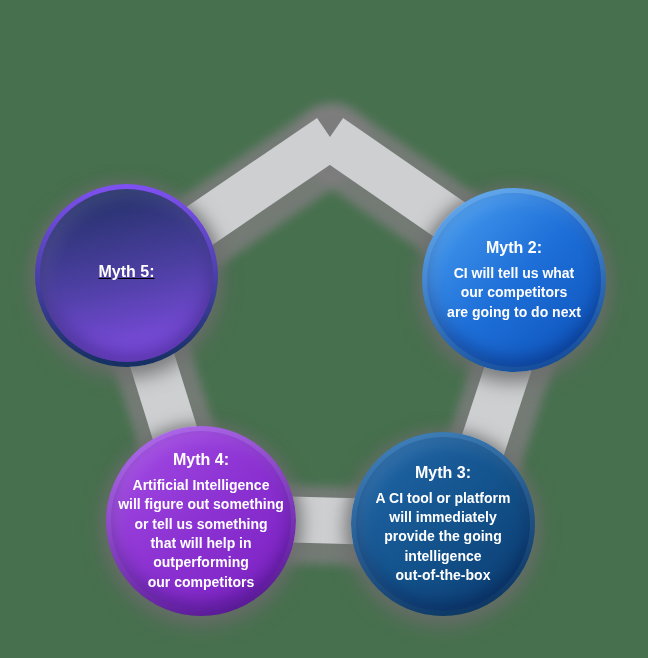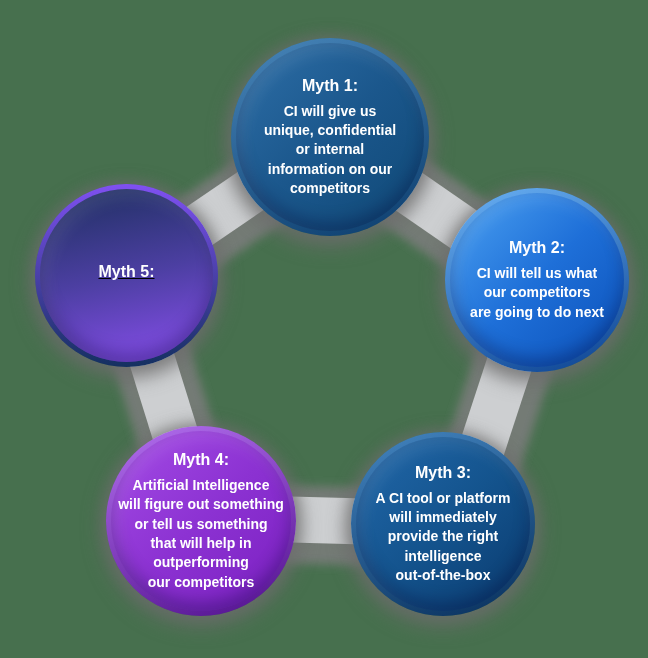--- a/index.html
+++ b/index.html
@@ -16,21 +16,21 @@
   .circle-inner{
     width:100%;height:100%;border-radius:50%;
     background:linear-gradient(var(--fill-angle),var(--fill-from) 0%,var(--fill-mid) 50%,var(--fill-to) 100%);
     box-shadow:inset 0 -9px 16px rgba(0,0,45,0.30),inset 6px 8px 16px rgba(255,255,255,0.10);
     display:flex;flex-direction:column;align-items:center;justify-content:center;
     text-align:center;color:#ffffff;
   }
   .myth-heading{font-size:16px;font-weight:700;line-height:1.2;margin-bottom:7px;white-space:pre;}
   .myth-body{font-size:14px;font-weight:700;line-height:1.38;white-space:pre;}
   .circle-1{left:231px;top:38px;width:198px;height:198px;}
-  .circle-2{left:445px;top:188px;width:184px;height:184px;}
+  .circle-2{left:422px;top:188px;width:184px;height:184px;}
   .circle-3{left:351px;top:432px;width:184px;height:184px;}
   .circle-4{left:106px;top:426px;width:190px;height:190px;}
   .circle-5{left:35px;top:184px;width:183px;height:183px;text-decoration:underline;--ring-angle:180deg;--fill-angle:168deg;}
 </style>
 </head>
 <body>
 
 <div class="stage" style="background: rgb(71, 112, 78);">
 
   <svg class="ring-svg" width="648" height="658" viewBox="0 0 648 658">
@@ -48,46 +48,36 @@
     </g>
     <g stroke-width="46" stroke-linecap="butt" fill="none" class="band-lines" stroke="#CDCFD1">
       <line x1="330" y1="137" x2="537" y2="280"></line>
       <line x1="537" y1="280" x2="457" y2="524"></line>
       <line x1="457" y1="524" x2="201" y2="517"></line>
       <line x1="201" y1="517" x2="126" y2="276"></line>
       <line x1="126" y1="276" x2="330" y2="137"></line>
     </g>
   </svg>
 
-  <div class="circle circle-1" style="--ring-from: #4886BA; --ring-to: #0B3C6C; --fill-from: #2E6FA8; --fill-mid: #1B578C; --fill-to: #0F4876;">
-    <div class="circle-inner">
-      <div class="myth-heading">Myth 1:</div>
-      <div class="myth-body">CI will give us
-unique, confidential
-or internal
-information on our
-competitors</div>
-    </div>
-  </div>
 
   <div class="circle circle-2" style="--ring-from: #6AB2F6; --ring-to: #0B418F; --fill-from: #4DA3F2; --fill-mid: #1E6FD8; --fill-to: #0B50B8;">
     <div class="circle-inner">
       <div class="myth-heading">Myth 2:</div>
       <div class="myth-body">CI will tell us what
 our competitors
 are going to do next</div>
     </div>
   </div>
 
   <div class="circle circle-3" style="--ring-from: #4486C2; --ring-to: #072E5A; --fill-from: #2268AA; --fill-mid: #14548E; --fill-to: #0A3A6E;">
     <div class="circle-inner">
       <div class="myth-heading">Myth 3:</div>
       <div class="myth-body">A CI tool or platform
 will immediately
-provide the right
+provide the going
 intelligence
 out-of-the-box</div>
     </div>
   </div>
 
   <div class="circle circle-4" style="--ring-from: #B470F0; --ring-to: #500F8C; --fill-from: #A44CE6; --fill-mid: #8C32D2; --fill-to: #7A1FC0;">
     <div class="circle-inner">
       <div class="myth-heading">Myth 4:</div>
       <div class="myth-body">Artificial Intelligence
 will figure out something

